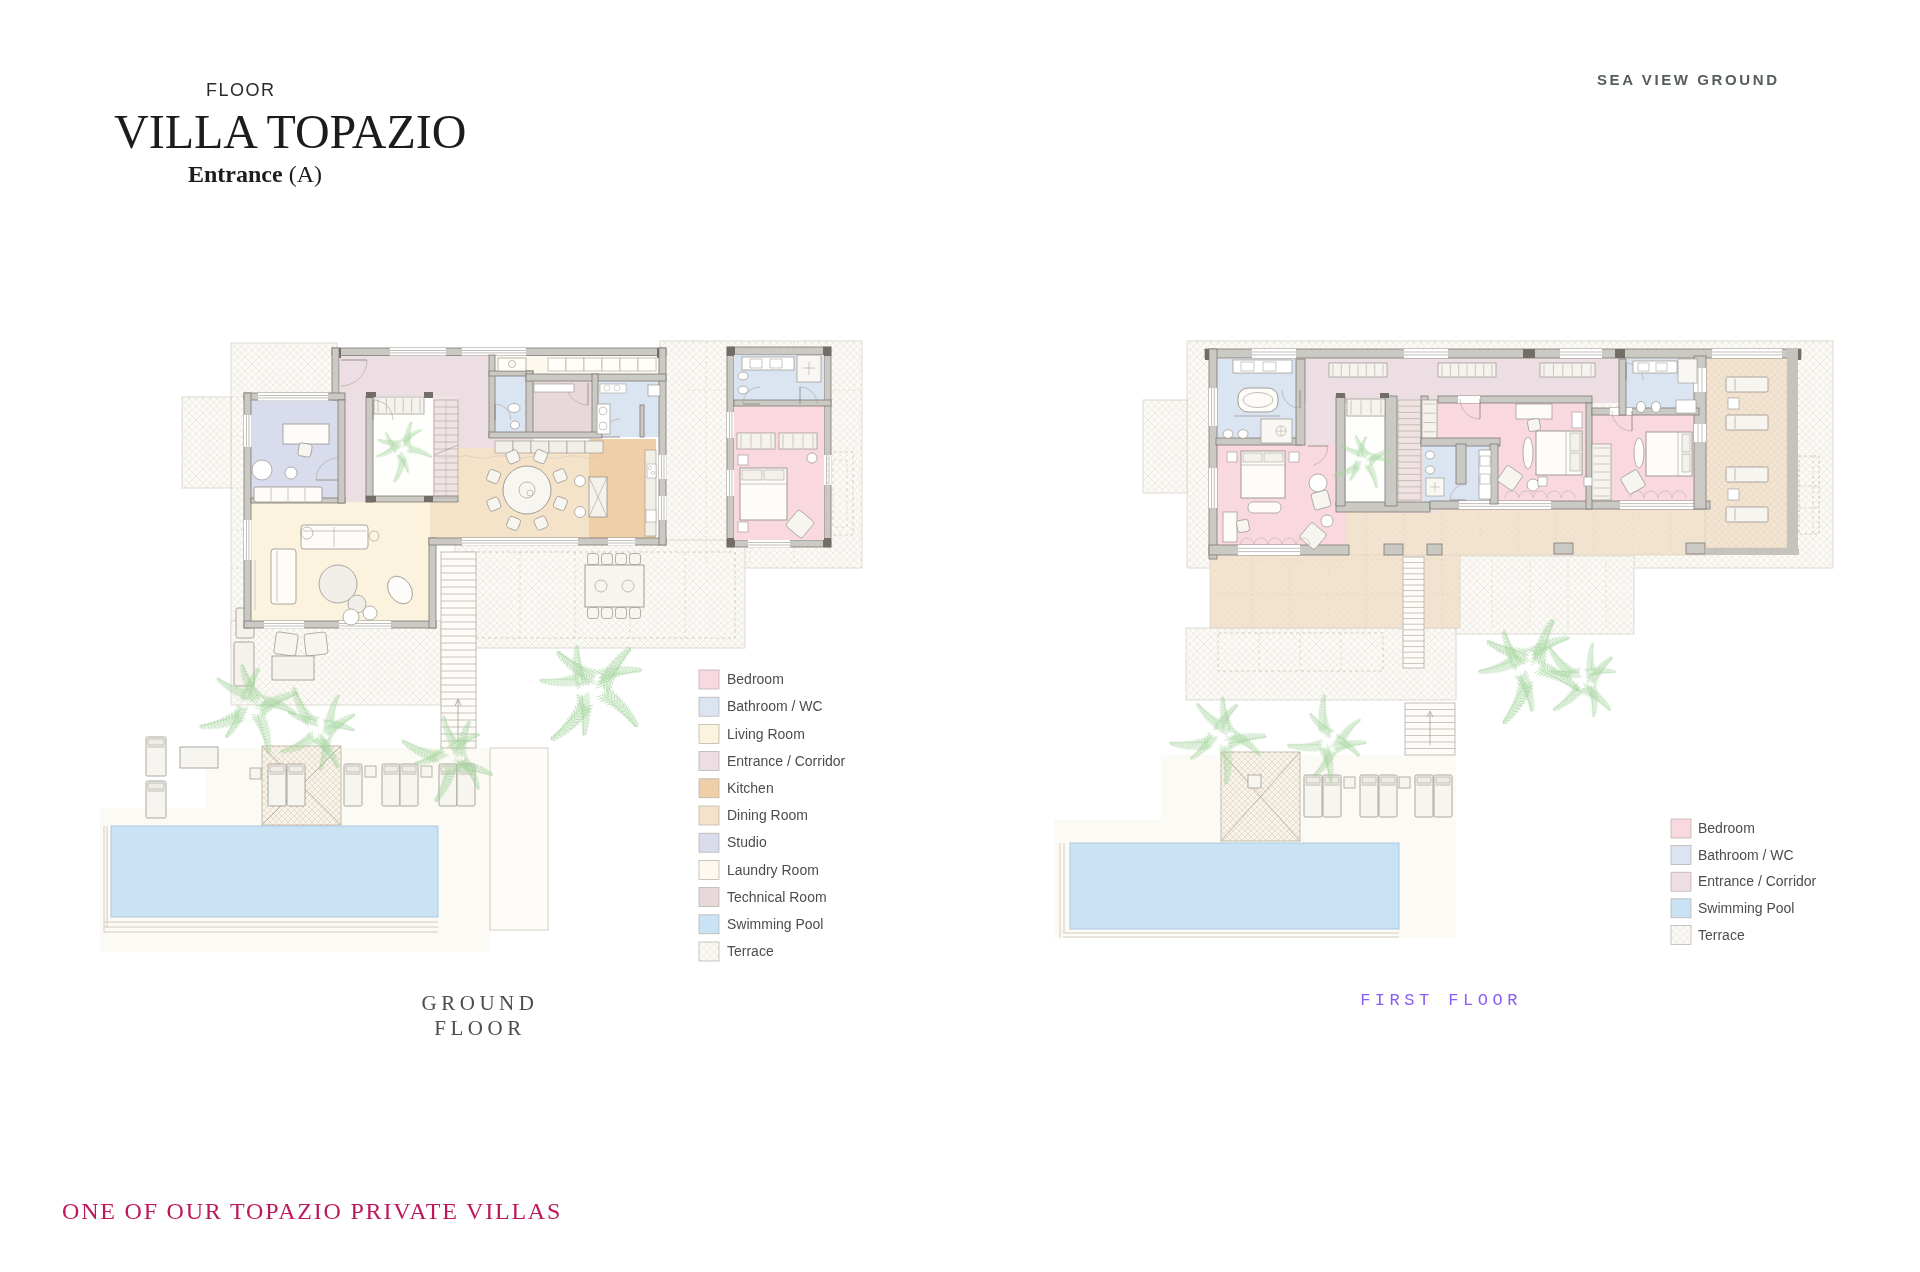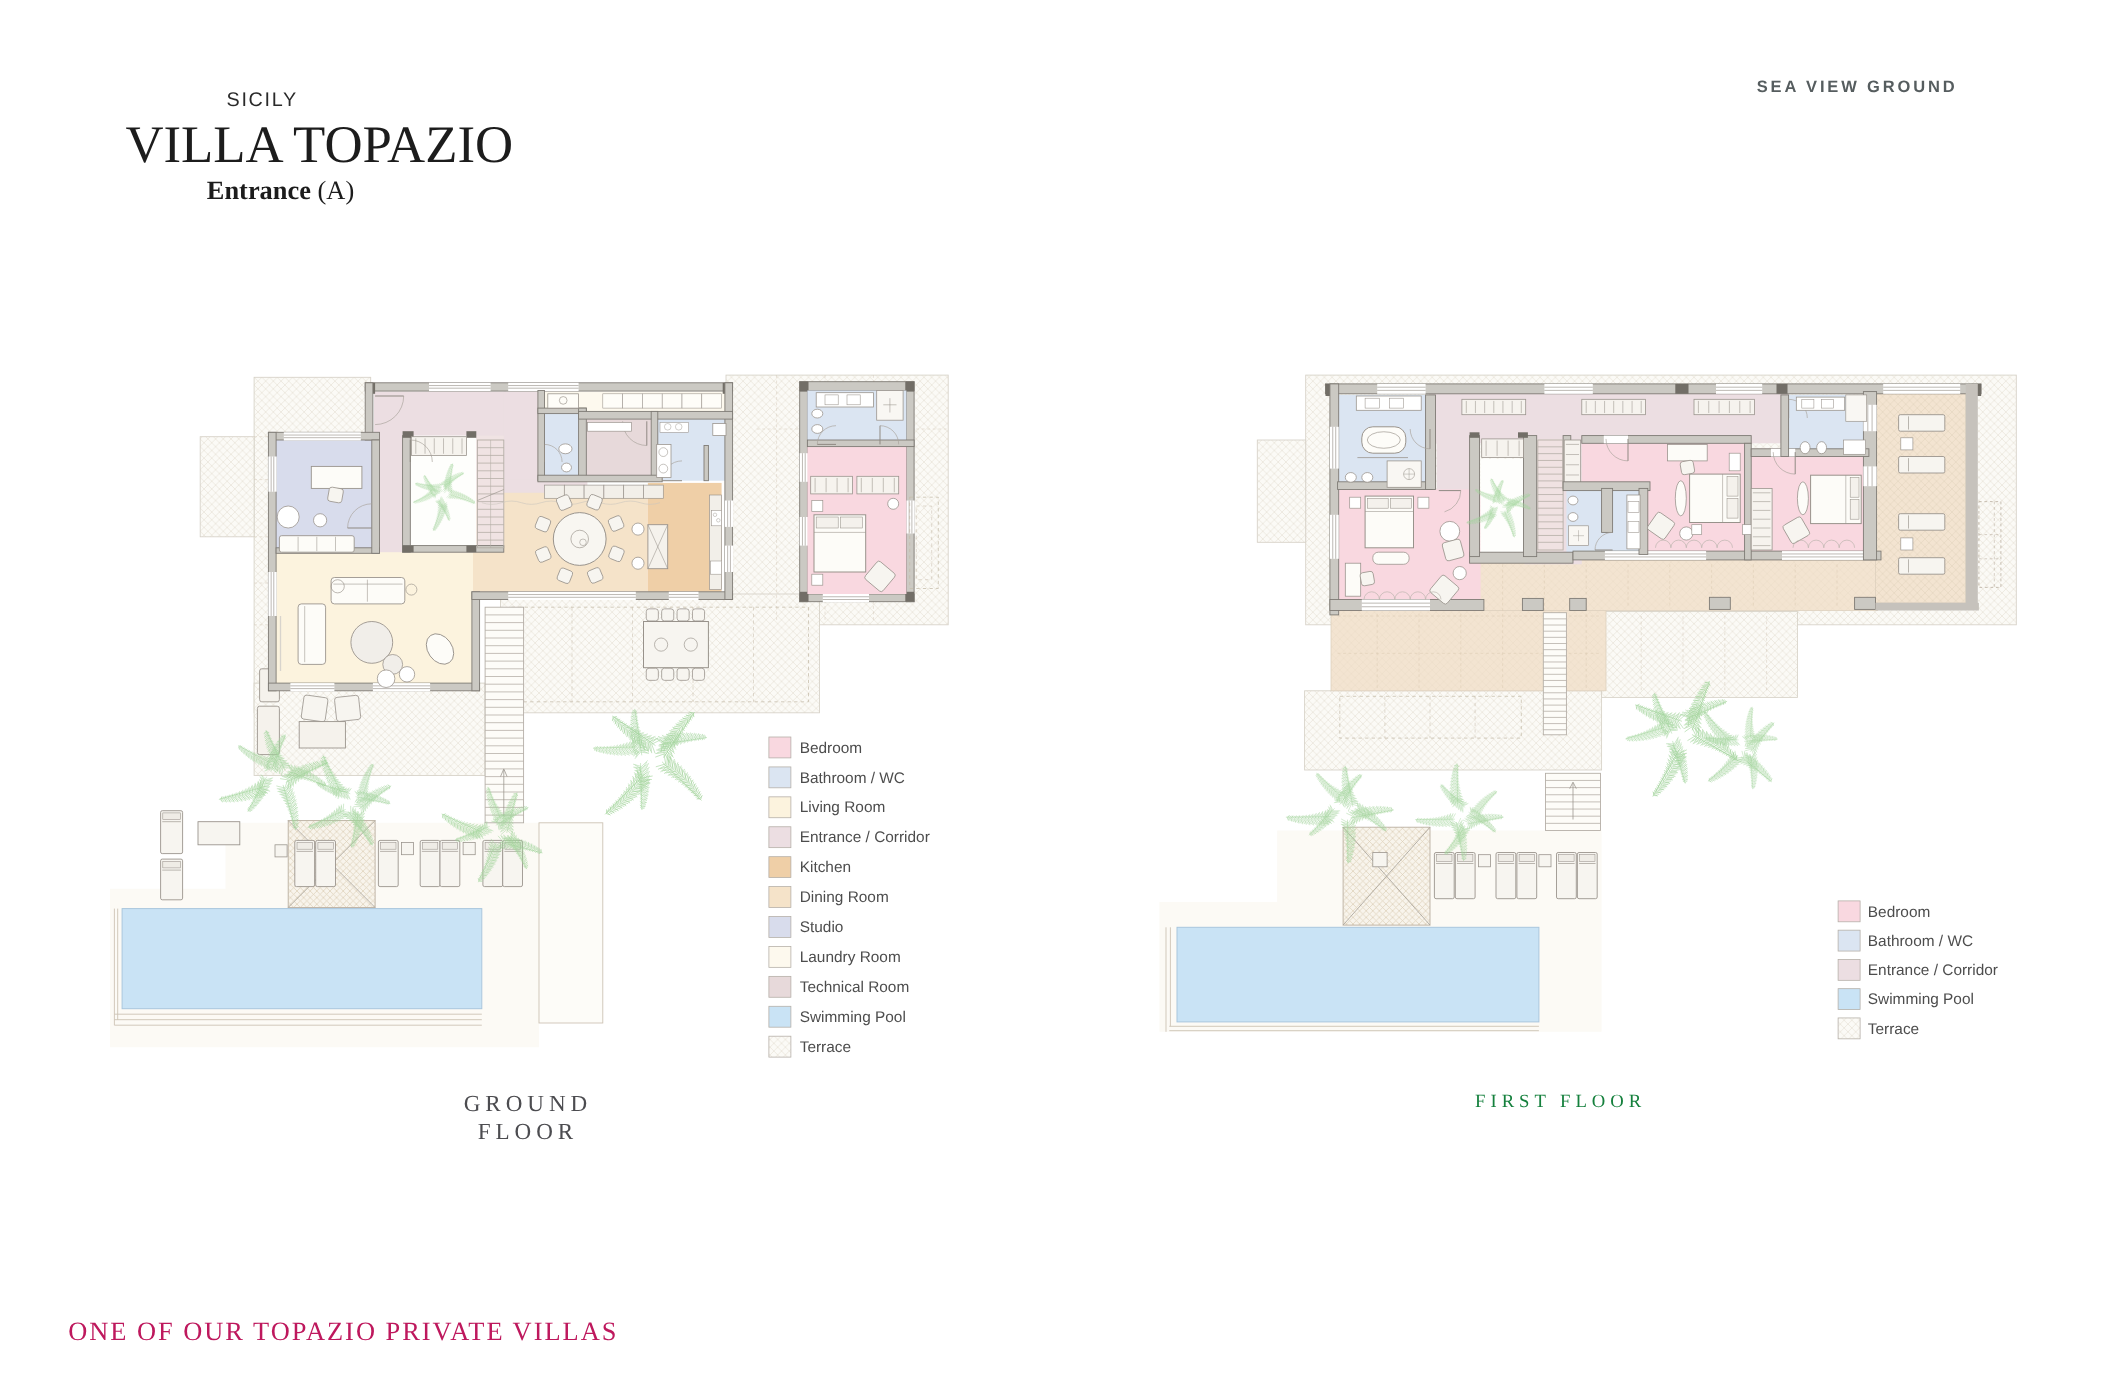--- a/index.html
+++ b/index.html
@@ -1,28 +1,28 @@
 <!DOCTYPE html>
 <html><head><meta charset="utf-8"><title>Villa Topazio</title><style>
 html,body{margin:0;padding:0;background:#ffffff;width:1920px;height:1272px;overflow:hidden;}
 body{font-family:"Liberation Sans",sans-serif;position:relative;}
 .abs{position:absolute;}
 </style></head><body>
 
-<div class="abs" style="left:206px;top:80px;font-size:18px;letter-spacing:1.5px;color:#2a2a2a;">SICILY</div>
+<div class="abs" style="left:206px;top:80px;font-size:18px;letter-spacing:1.5px;color:#2a2a2a;">FLOOR</div>
 
 <div class="abs" style="left:69px;top:104px;font-family:'Liberation Serif',serif;font-size:48px;letter-spacing:0px;color:#1c1c1c;margin-left:45px;">VILLA TOPAZIO</div>
 
 <div class="abs" style="left:188px;top:161px;font-family:'Liberation Serif',serif;font-size:24px;color:#1c1c1c;"><b>Entrance</b> <span style="font-weight:normal">(A)</span></div>
 
 <div class="abs" style="left:1597px;top:71px;font-size:15px;font-weight:bold;letter-spacing:2.6px;color:#565d5f;">SEA VIEW GROUND</div>
 
 <div class="abs" style="left:380px;top:991px;width:200px;text-align:center;font-family:'Liberation Serif',serif;font-size:21px;letter-spacing:4.5px;color:#4c4c50;">GROUND FLOOR</div>
 
-<div class="abs" style="left:1341px;top:991px;width:200px;text-align:left;font-family:Liberation Serif, serif;font-size:17px;letter-spacing:4.5px;color:#15803d;">FIRST FLOOR</div>
+<div class="abs" style="left:1341px;top:991px;width:200px;text-align:center;font-family:Liberation Mono, monospace;font-size:17px;letter-spacing:4.5px;color:#8b5cf6;">FIRST FLOOR</div>
 
 <div class="abs" style="left:62px;top:1198px;font-family:'Liberation Serif',serif;font-size:24px;letter-spacing:1.8px;color:#be185d;">ONE OF OUR TOPAZIO PRIVATE VILLAS</div>
 <svg class="abs" style="left:0;top:0" width="1920" height="1272" viewBox="0 0 1920 1272">
 <defs>
 <pattern id="hx" width="7" height="7" patternUnits="userSpaceOnUse">
         <rect width="7" height="7" fill="#fbfaf6"></rect>
         <path d="M0 7 L7 0 M0 0 L7 7" stroke="#e6e1d6" stroke-width="0.6"></path>
       </pattern>
 <g id="frond">
         <path d="M6.0 -0.0 L44.0 -2.4 M8.8 -0.9 L5.7 5.5 M8.8 -0.9 L2.8 -4.6 M9.8 -1.1 L8.0 5.6 M9.8 -1.1 L4.8 -6.0 M10.8 -1.4 L10.4 5.5 M10.8 -1.4 L7.1 -7.1 M11.7 -1.6 L8.6 4.3 M11.7 -1.6 L6.1 -5.4 M12.6 -1.8 L10.8 4.5 M12.6 -1.8 L8.1 -6.6 M13.6 -2.0 L13.0 4.4 M13.6 -2.0 L10.3 -7.6 M14.6 -2.2 L11.4 3.2 M14.6 -2.2 L9.4 -6.0 M15.5 -2.4 L13.5 3.4 M15.5 -2.4 L11.4 -7.1 M16.5 -2.6 L15.7 3.4 M16.5 -2.6 L13.6 -7.9 M17.4 -2.8 L14.2 2.2 M17.4 -2.8 L12.7 -6.4 M18.4 -2.9 L16.3 2.5 M18.4 -2.9 L14.7 -7.4 M19.3 -3.1 L18.4 2.5 M19.3 -3.1 L16.8 -8.1 M20.2 -3.2 L17.1 1.4 M20.2 -3.2 L16.0 -6.8 M21.2 -3.3 L19.1 1.7 M21.2 -3.3 L18.0 -7.6 M22.1 -3.4 L21.1 1.7 M22.1 -3.4 L20.0 -8.2 M23.1 -3.5 L20.0 0.6 M23.1 -3.5 L19.3 -7.0 M24.1 -3.6 L21.9 0.9 M24.1 -3.6 L21.2 -7.7 M25.0 -3.6 L23.8 1.1 M25.0 -3.6 L23.2 -8.2 M25.9 -3.7 L23.0 -0.0 M25.9 -3.7 L22.6 -7.0 M26.9 -3.7 L24.8 0.3 M26.9 -3.7 L24.4 -7.6 M27.8 -3.8 L26.6 0.5 M27.8 -3.8 L26.3 -8.0 M28.8 -3.8 L26.0 -0.5 M28.8 -3.8 L25.8 -7.0 M29.8 -3.8 L27.7 -0.1 M29.8 -3.8 L27.6 -7.4 M30.7 -3.8 L29.4 0.1 M30.7 -3.8 L29.5 -7.7 M31.7 -3.8 L28.9 -0.9 M31.7 -3.8 L29.1 -6.8 M32.6 -3.7 L30.6 -0.5 M32.6 -3.7 L30.8 -7.1 M33.5 -3.7 L32.3 -0.2 M33.5 -3.7 L32.6 -7.3 M34.5 -3.6 L32.0 -1.1 M34.5 -3.6 L32.3 -6.4 M35.5 -3.6 L33.5 -0.7 M35.5 -3.6 L33.9 -6.7 M36.4 -3.5 L35.1 -0.5 M36.4 -3.5 L35.6 -6.7 M37.3 -3.4 L35.0 -1.3 M37.3 -3.4 L35.5 -6.0 M38.3 -3.3 L36.5 -0.9 M38.3 -3.3 L37.1 -6.1 M39.2 -3.2 L38.0 -0.6 M39.2 -3.2 L38.7 -6.0 M40.2 -3.1 L38.1 -1.3 M40.2 -3.1 L38.6 -5.4 M41.1 -2.9 L39.5 -0.9 M41.1 -2.9 L40.2 -5.4 M42.1 -2.8 L41.0 -0.5 M42.1 -2.8 L41.7 -5.3 M43.0 -2.6 L41.2 -1.1 M43.0 -2.6 L41.8 -4.6 " fill="none" stroke="#a3d49c" stroke-width="0.5" opacity="0.8"></path>

